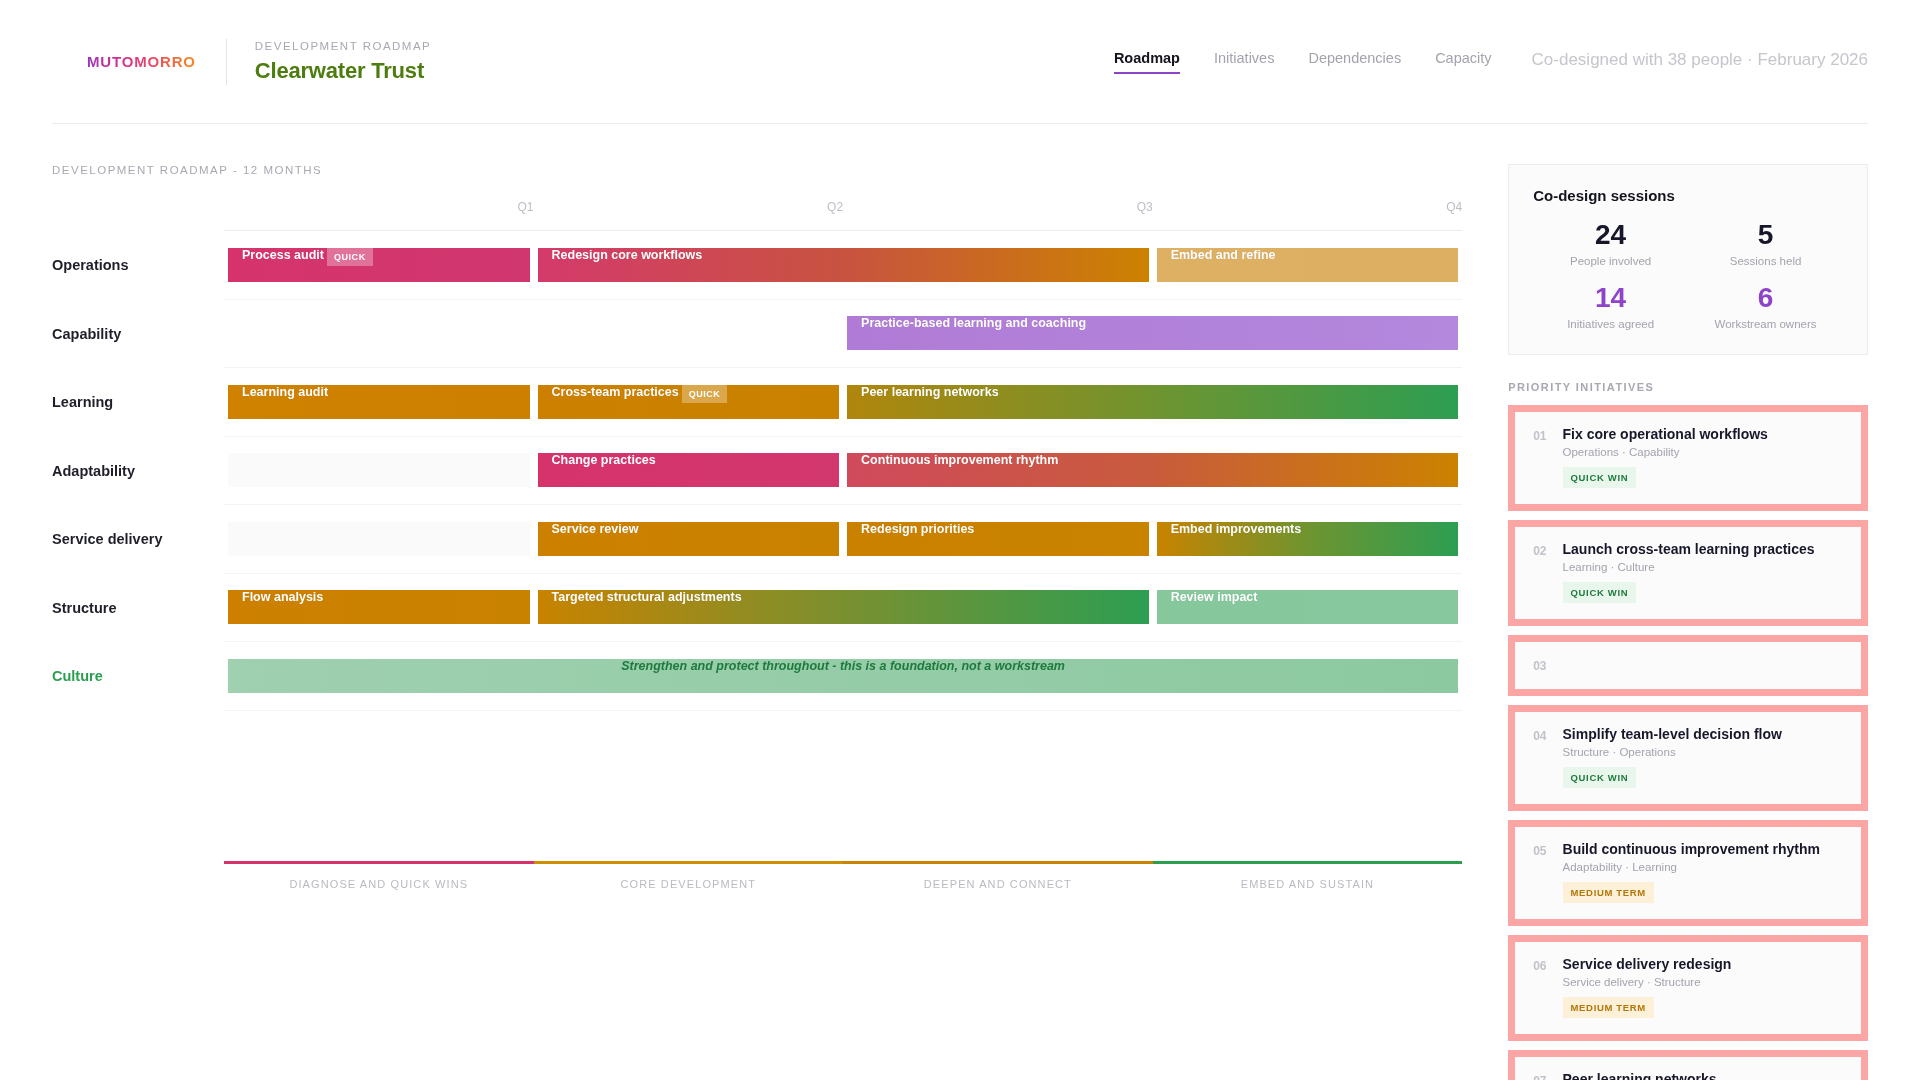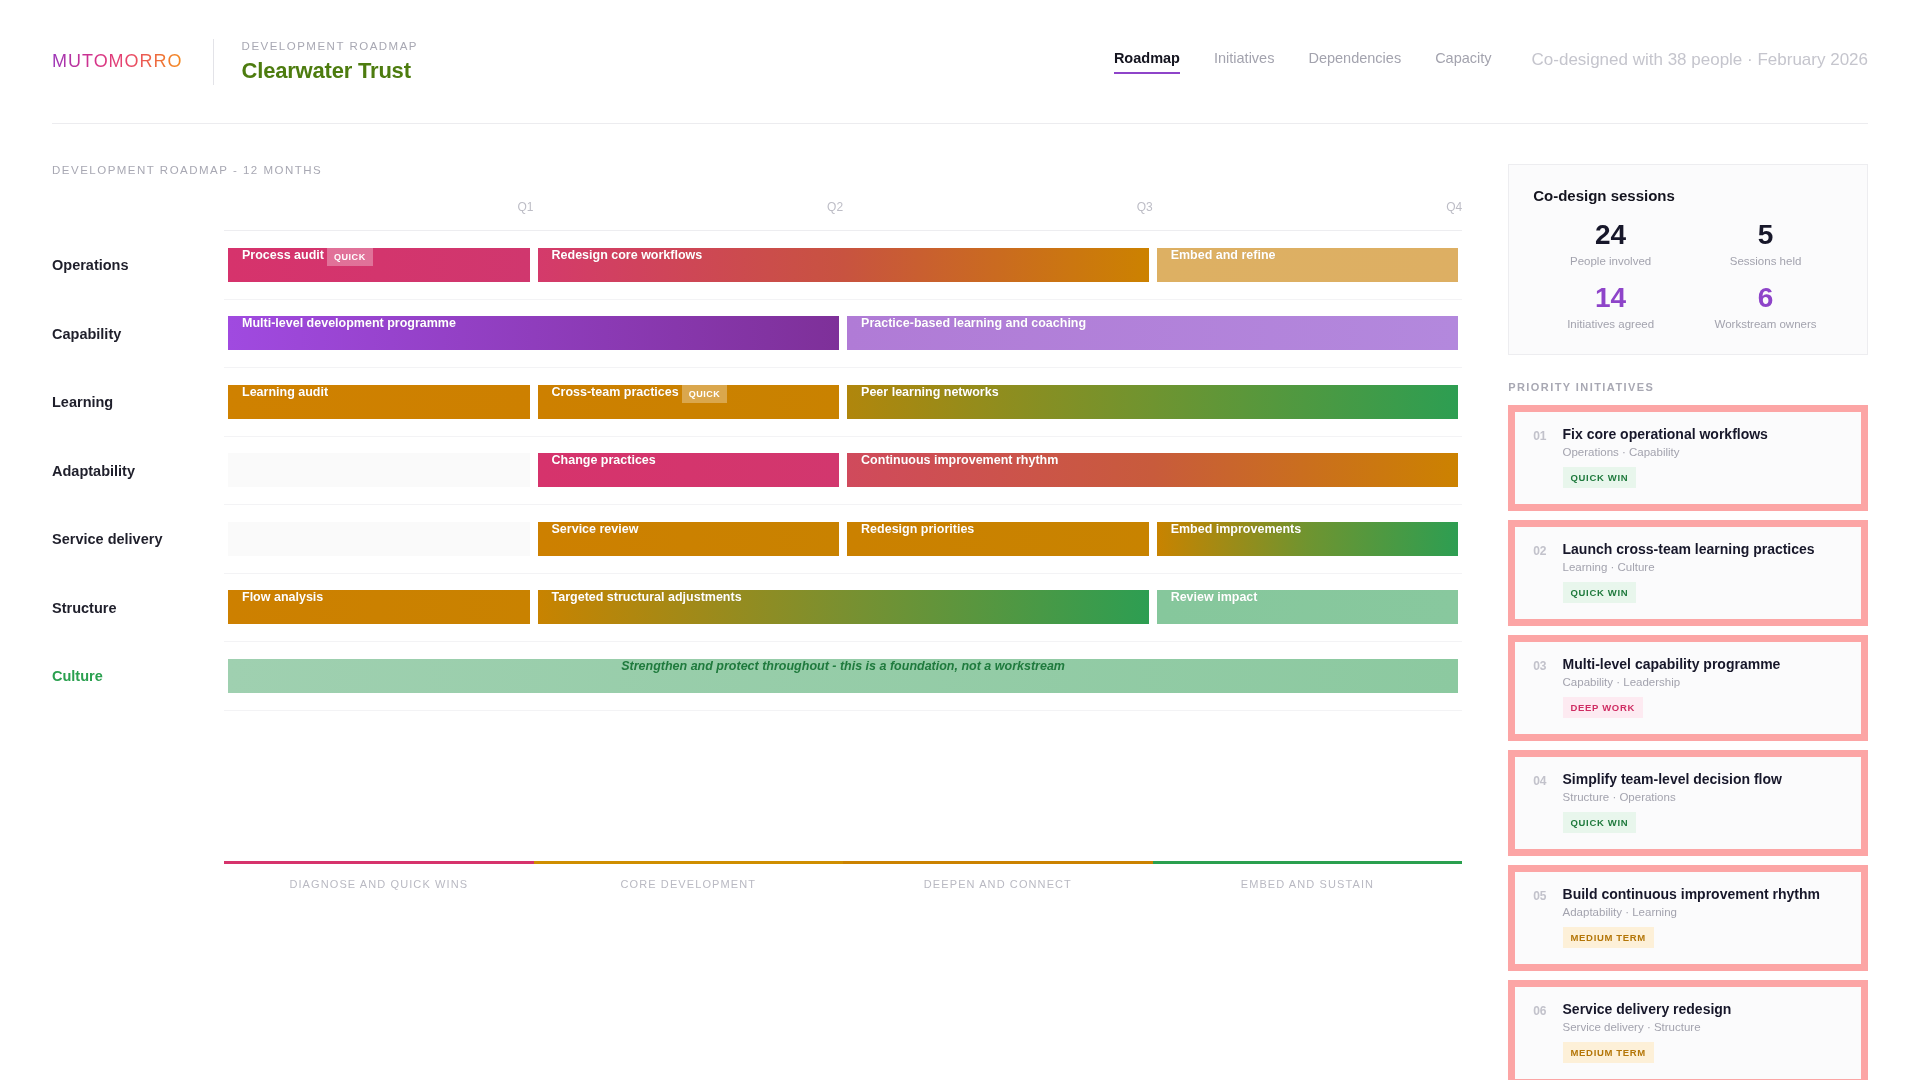--- a/index.html
+++ b/index.html
@@ -17,27 +17,28 @@
     padding: 0 52px;
     display: flex;
     align-items: center;
     border-bottom: 1px solid #ececef;
     margin: 0 52px;
     padding: 0;
     width: calc(100% - 104px);
   }
   .brand-zone { display: flex; align-items: center; }
   .logo {
-    font-size: 18px;
-    font-weight: 400;
+    font-size: 15px;
+    font-weight: 700;
     letter-spacing: 0.055em;
     background: linear-gradient(90deg, #9b35b8 0%, #d4318a 32%, #e8456b 58%, #f07a2d 88%, #f58b1f 100%);
     -webkit-background-clip: text;
     background-clip: text;
     color: transparent;
+    margin-left: 35px;
     -webkit-text-fill-color: transparent;
   }
   .brand-div {
     width: 1px; height: 46px; background: #e3e3e8;
     margin: 0 28px 0 30px;
   }
   .eyebrow {
     font-size: 11.5px; letter-spacing: 0.13em;
     color: #a8a8b3; font-weight: 500; text-transform: uppercase;
     margin-bottom: 6px;
@@ -185,23 +186,20 @@
                 <span class="txt">Redesign core workflows</span>
               </div>
               <div class="bar" style="left: calc(75% + 4px); width: calc(25% - 8px); background: linear-gradient(90deg, rgb(221, 176, 99), rgb(221, 175, 99));">
                 <span class="txt">Embed and refine</span>
               </div>
             </div>
           </div>
           <div class="row">
             <div class="row-label">Capability</div>
             <div class="row-track">
-              <div class="bar" style="left: calc(0% + 4px); width: calc(50% - 8px); background: linear-gradient(90deg, rgb(160, 74, 224), rgb(126, 48, 153));">
-                <span class="txt">Multi-level development programme</span>
-              </div>
               <div class="bar" style="left: calc(50% + 4px); width: calc(50% - 8px); background: linear-gradient(90deg, rgb(176, 123, 214), rgb(179, 136, 221));">
                 <span class="txt">Practice-based learning and coaching</span>
               </div>
             </div>
           </div>
           <div class="row">
             <div class="row-label">Learning</div>
             <div class="row-track">
               <div class="bar" style="left: calc(0% + 4px); width: calc(25% - 8px); background: linear-gradient(90deg, rgb(207, 129, 0), rgb(205, 128, 0));">
                 <span class="txt">Learning audit</span>
@@ -311,21 +309,20 @@
         <div class="init">
           <div class="idx">01</div>
           <div><div class="ttl">Fix core operational workflows</div><div class="sub">Operations · Capability</div><span class="tag quick">QUICK WIN</span></div>
         </div>
         <div class="init">
           <div class="idx">02</div>
           <div><div class="ttl">Launch cross-team learning practices</div><div class="sub">Learning · Culture</div><span class="tag quick">QUICK WIN</span></div>
         </div>
         <div class="init">
           <div class="idx">03</div>
-          <div><div class="ttl">Multi-level capability programme</div><div class="sub">Capability · Leadership</div><span class="tag deep">DEEP WORK</span></div>
         </div>
         <div class="init">
           <div class="idx">04</div>
           <div><div class="ttl">Simplify team-level decision flow</div><div class="sub">Structure · Operations</div><span class="tag quick">QUICK WIN</span></div>
         </div>
         <div class="init">
           <div class="idx">05</div>
           <div><div class="ttl">Build continuous improvement rhythm</div><div class="sub">Adaptability · Learning</div><span class="tag medium">MEDIUM TERM</span></div>
         </div>
         <div class="init">

